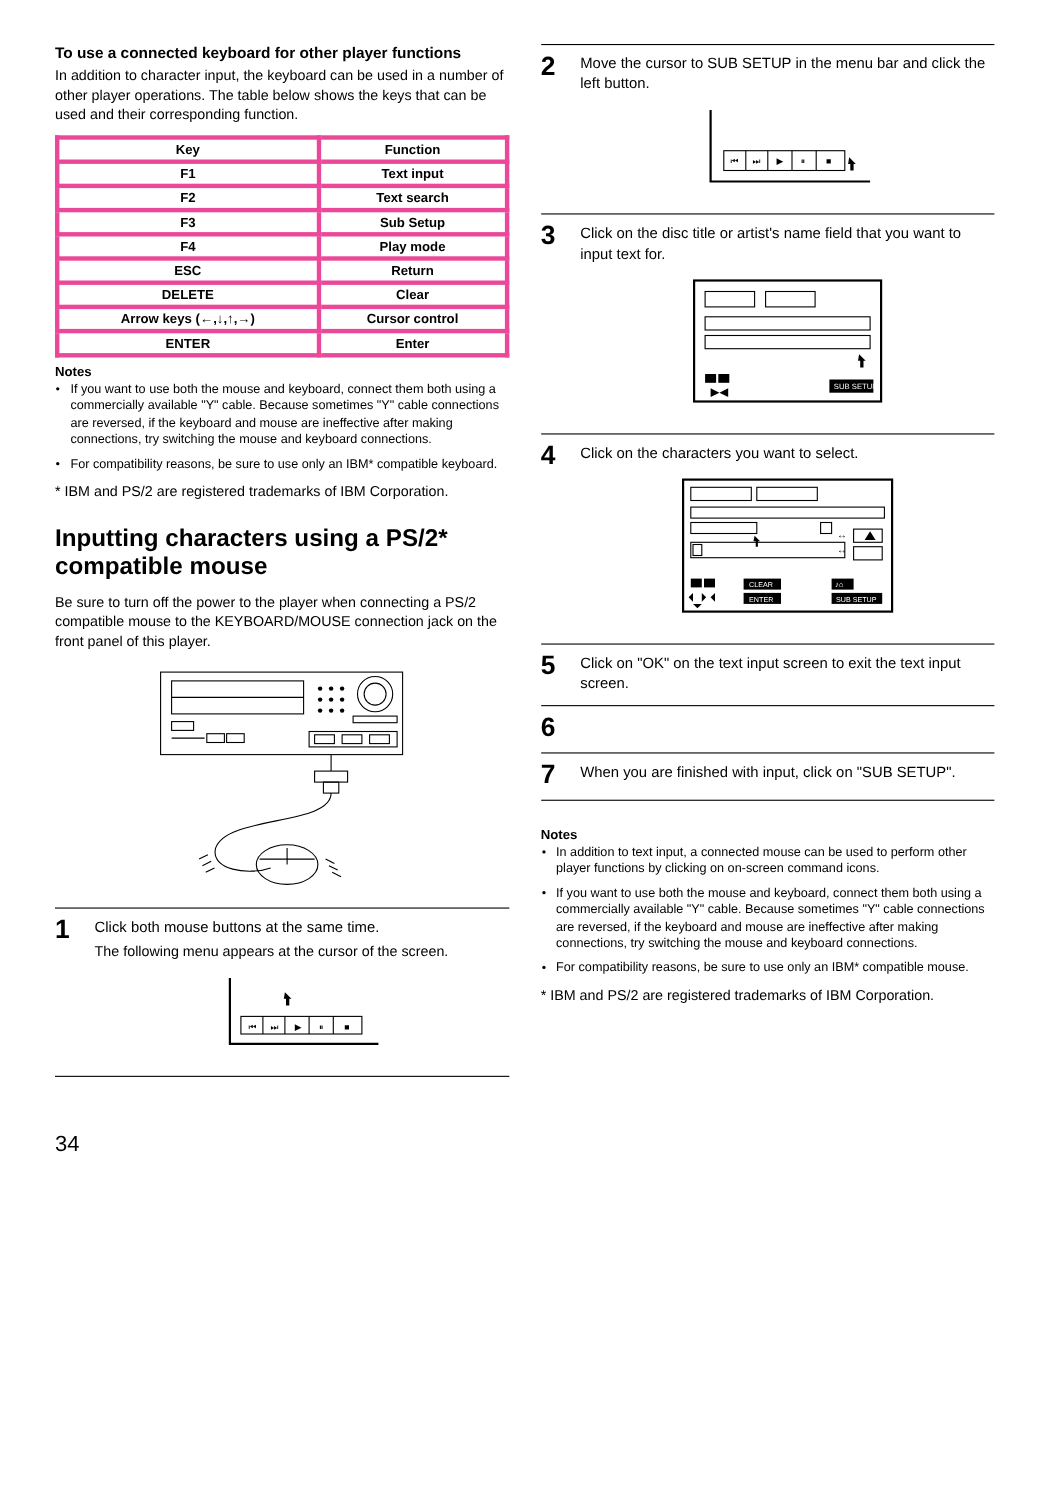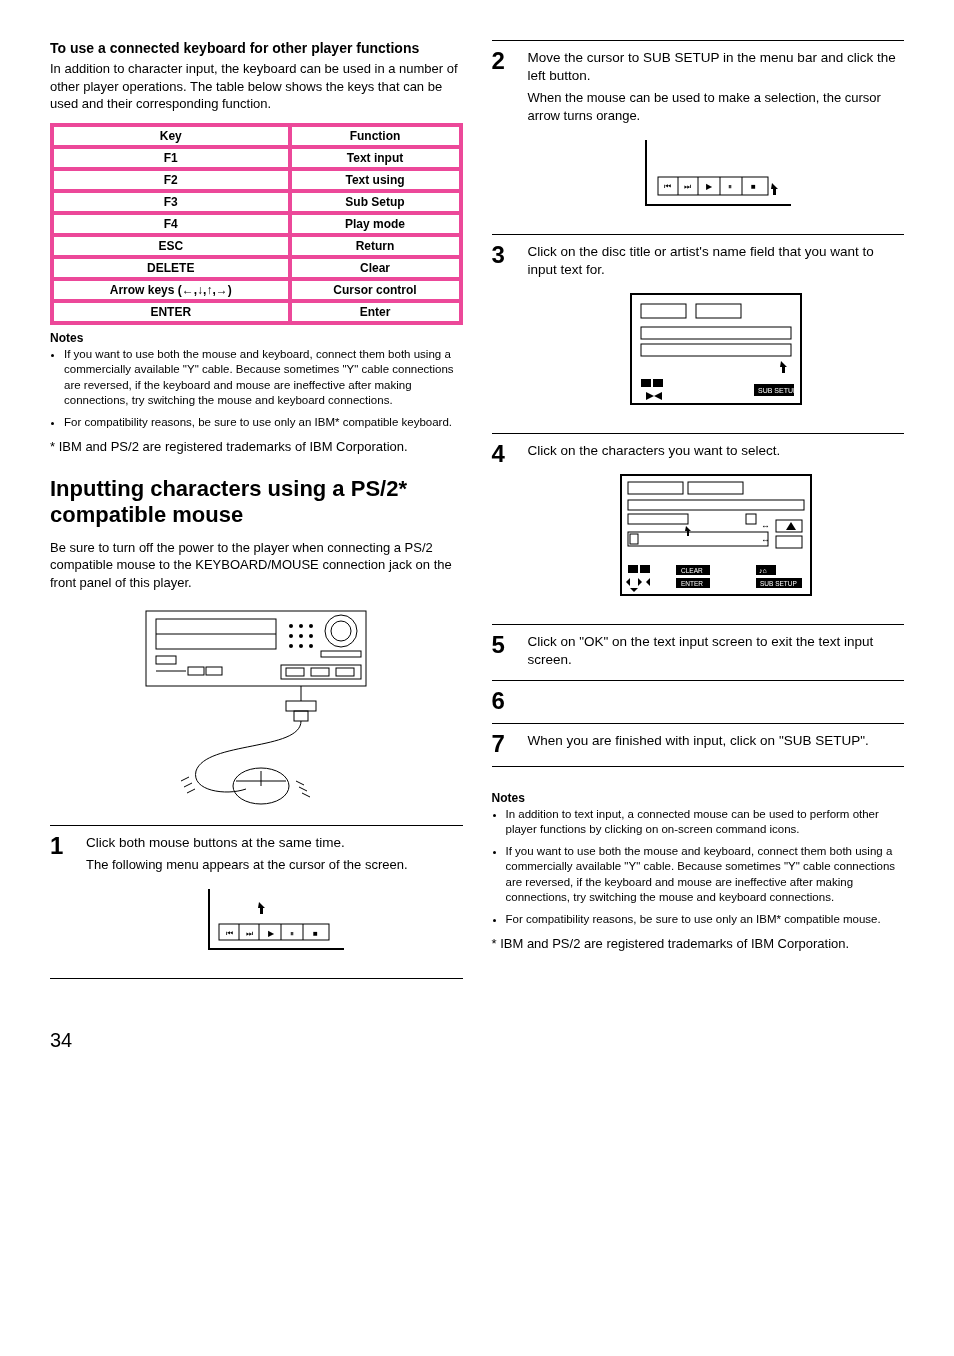--- a/index.html
+++ b/index.html
@@ -93,21 +93,21 @@
           <tr>
         <th>Key</th>
         <th>Function</th>
       </tr>
       <tr>
             <td>F1</td>
             <td>Text input</td>
           </tr>
       <tr>
             <td>F2</td>
-            <td>Text using</td>
+            <td>Text search</td>
           </tr>
       <tr>
             <td>F3</td>
             <td>Sub Setup</td>
           </tr>
       <tr>
             <td>F4</td>
             <td>Play mode</td>
           </tr>
       <tr>
@@ -207,21 +207,20 @@
     <div style="border-top:1px solid #000;"></div>
 
   </div>
 
   <div class="col col-right">
 
     <div class="step">
       <div class="step-num">2</div>
       <div class="step-body">
         <span>Move the cursor to SUB SETUP in the menu bar and click the left button.</span>
-        <div class="sub">When the mouse can be used to make a selection, the cursor arrow turns orange.</div>
         <div class="diagram">
           <svg width="160" height="75" viewBox="0 0 160 75">
             <polyline points="10,5 10,70 155,70" fill="none" stroke="#000" stroke-width="2"></polyline>
             <rect x="22" y="42" width="110" height="18" fill="none" stroke="#000"></rect>
             <line x1="42" y1="42" x2="42" y2="60" stroke="#000"></line>
             <line x1="62" y1="42" x2="62" y2="60" stroke="#000"></line>
             <line x1="84" y1="42" x2="84" y2="60" stroke="#000"></line>
             <line x1="106" y1="42" x2="106" y2="60" stroke="#000"></line>
             <text x="28" y="54" font-size="8">⏮</text>
             <text x="48" y="54" font-size="8">⏭</text>

